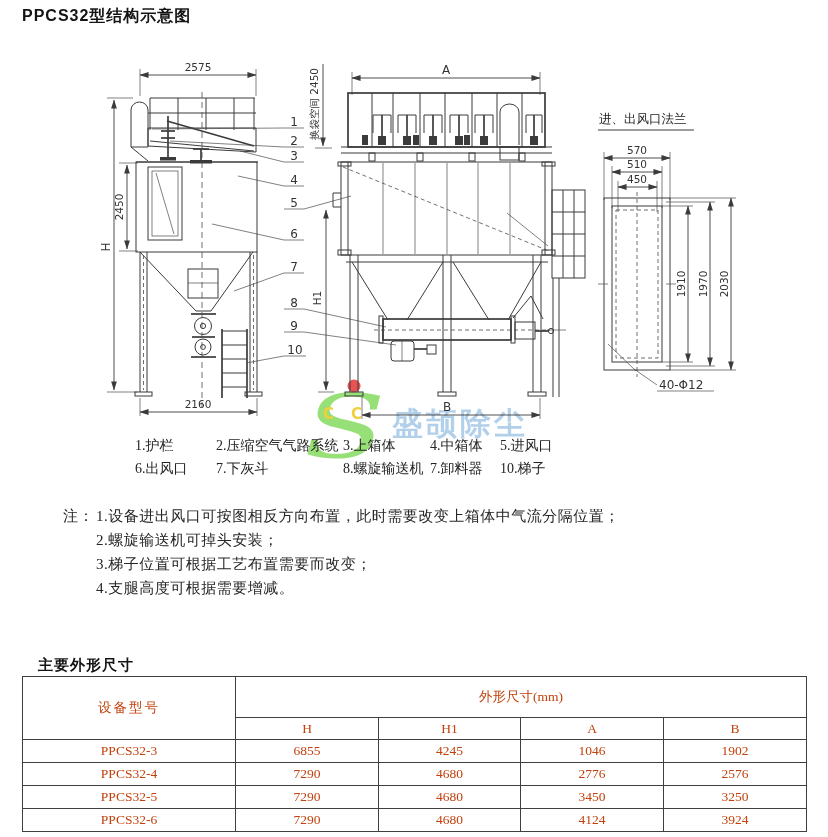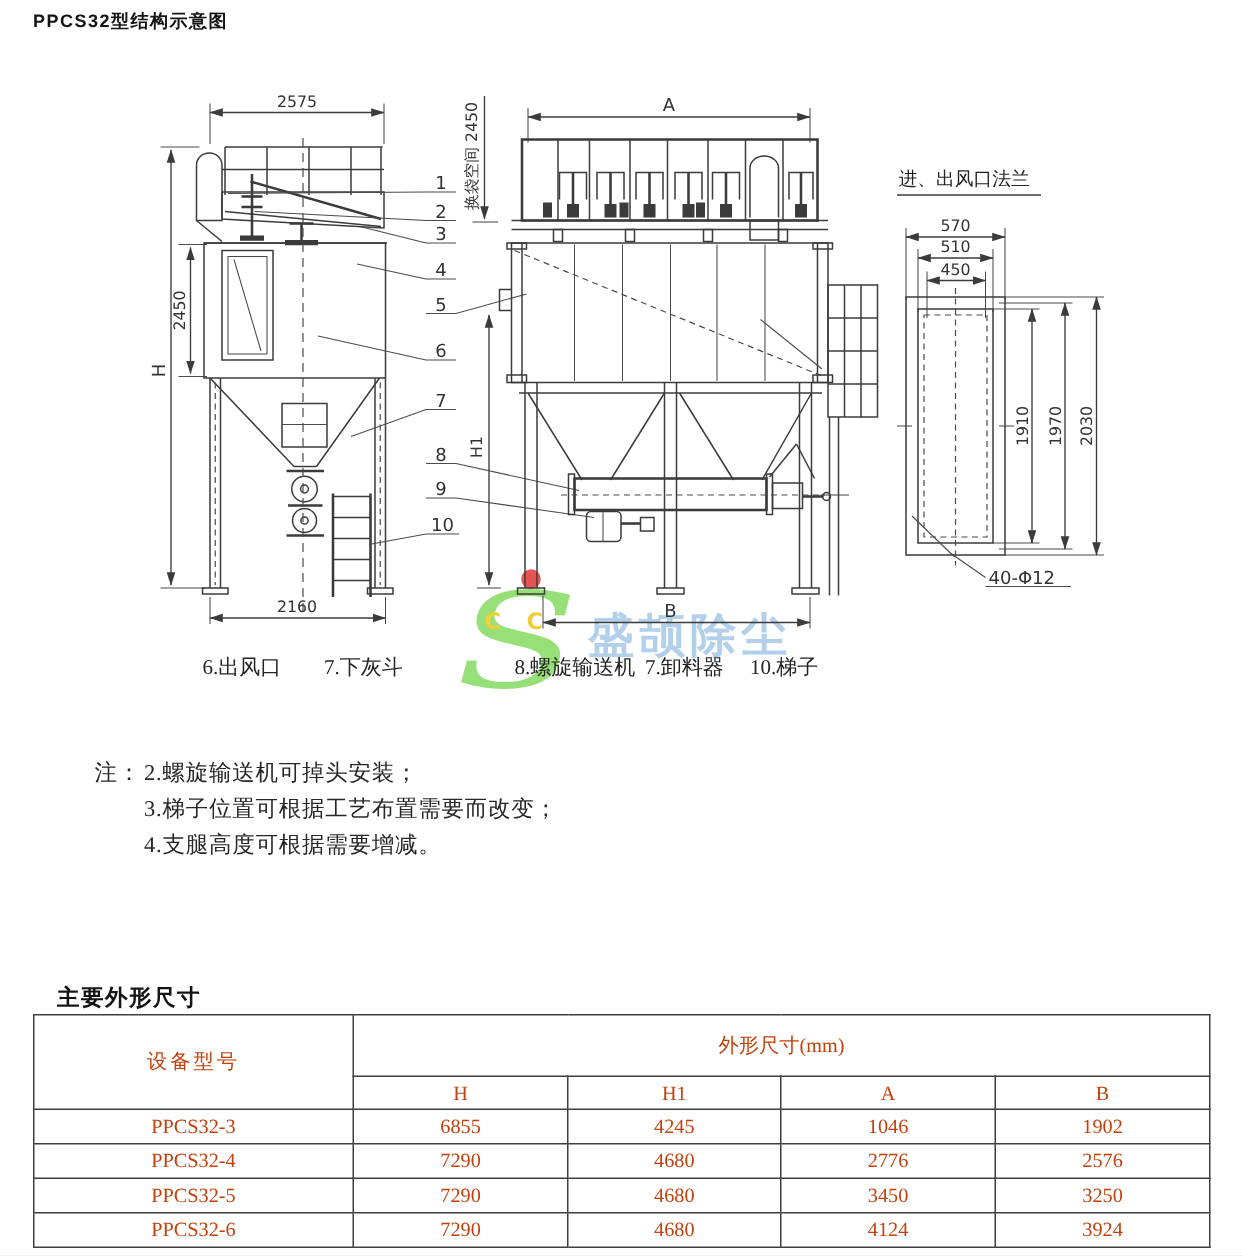--- a/index.html
+++ b/index.html
@@ -1,19 +1,19 @@
 <!DOCTYPE html>
 <html><head>
 <meta charset="utf-8">
 <style>
   html,body{margin:0;padding:0;background:#e9e9e9;}
   .page{position:relative;width:828px;height:837px;background:#ffffff;margin:0 auto;overflow:hidden;
         font-family:"Liberation Serif","DejaVu Serif",serif;color:#2b2b2b;}
   h1.title{position:absolute;left:22px;top:6px;margin:0;font-family:"Liberation Sans","DejaVu Sans",sans-serif;
-        font-size:12px;font-weight:700;letter-spacing:1px;color:#141414;}
+        font-size:16px;font-weight:700;letter-spacing:1px;color:#141414;}
   svg.drawing{position:absolute;left:0;top:0;width:828px;height:470px;}
   
   .ln{stroke:#3b3b3b;fill:none;stroke-width:1;}
   .thk{stroke-width:1.7;}
   .thin{stroke:#4a4a4a;fill:none;stroke-width:0.7;}
   .dsh{stroke:#4a4a4a;fill:none;stroke-width:0.8;stroke-dasharray:6 4;}
   .dshf{stroke:#4a4a4a;fill:none;stroke-width:0.8;stroke-dasharray:4 3;}
   .dim{stroke:#3b3b3b;fill:none;stroke-width:0.9;}
   .fil{fill:#3b3b3b;stroke:none;}
   text.dt{font:10.5px "DejaVu Sans",sans-serif;fill:#333;}
@@ -328,31 +328,39 @@
 
       <line class="thin" x1="608" y1="344" x2="636" y2="371"></line>
       <line class="thin" x1="634" y1="369" x2="657" y2="385"></line>
       <line class="thin" x1="657" y1="391" x2="714" y2="391"></line>
       <text class="dtb" x="659" y="389">40-Φ12</text>
     </g>
   </svg>
 
   <div class="parts">
     <div class="prow">
+      <span class="pc1">1.护栏</span>
+      <span class="pc2">2.压缩空气气路系统</span>
+      <span class="pc3">3.上箱体</span>
+      <span class="pc4">4.中箱体</span>
+      <span class="pc5">5.进风口</span>
+    </div>
+    <div class="prow">
       <span class="pc1">6.出风口</span>
       <span class="pc2">7.下灰斗</span>
       <span class="pc3">8.螺旋输送机</span>
       <span class="pc4">7.卸料器</span>
       <span class="pc5">10.梯子</span>
     </div>
   </div>
 
   <div class="notes">
     <span class="nlabel">注：</span>
     <div class="nitems">
+      <div>1.设备进出风口可按图相反方向布置，此时需要改变上箱体中气流分隔位置；</div>
       <div>2.螺旋输送机可掉头安装；</div>
       <div>3.梯子位置可根据工艺布置需要而改变；</div>
       <div>4.支腿高度可根据需要增减。</div>
     </div>
   </div>
 
   <h2 class="sec">主要外形尺寸</h2>
 
   <table class="dims">
     <colgroup>

